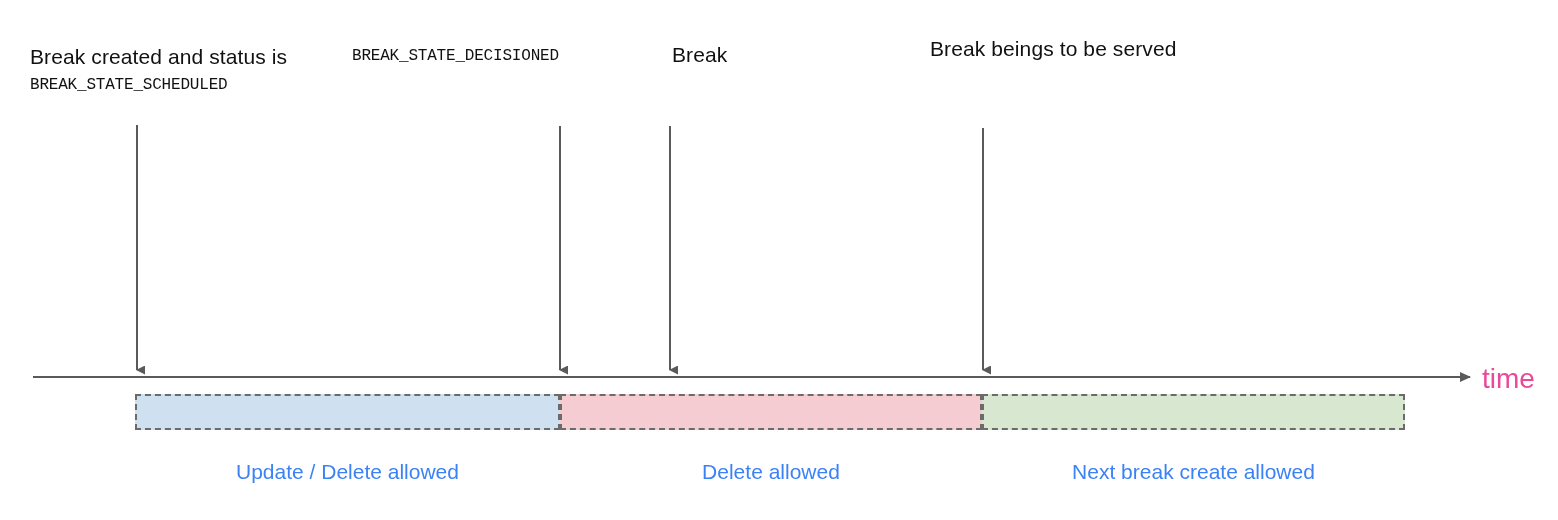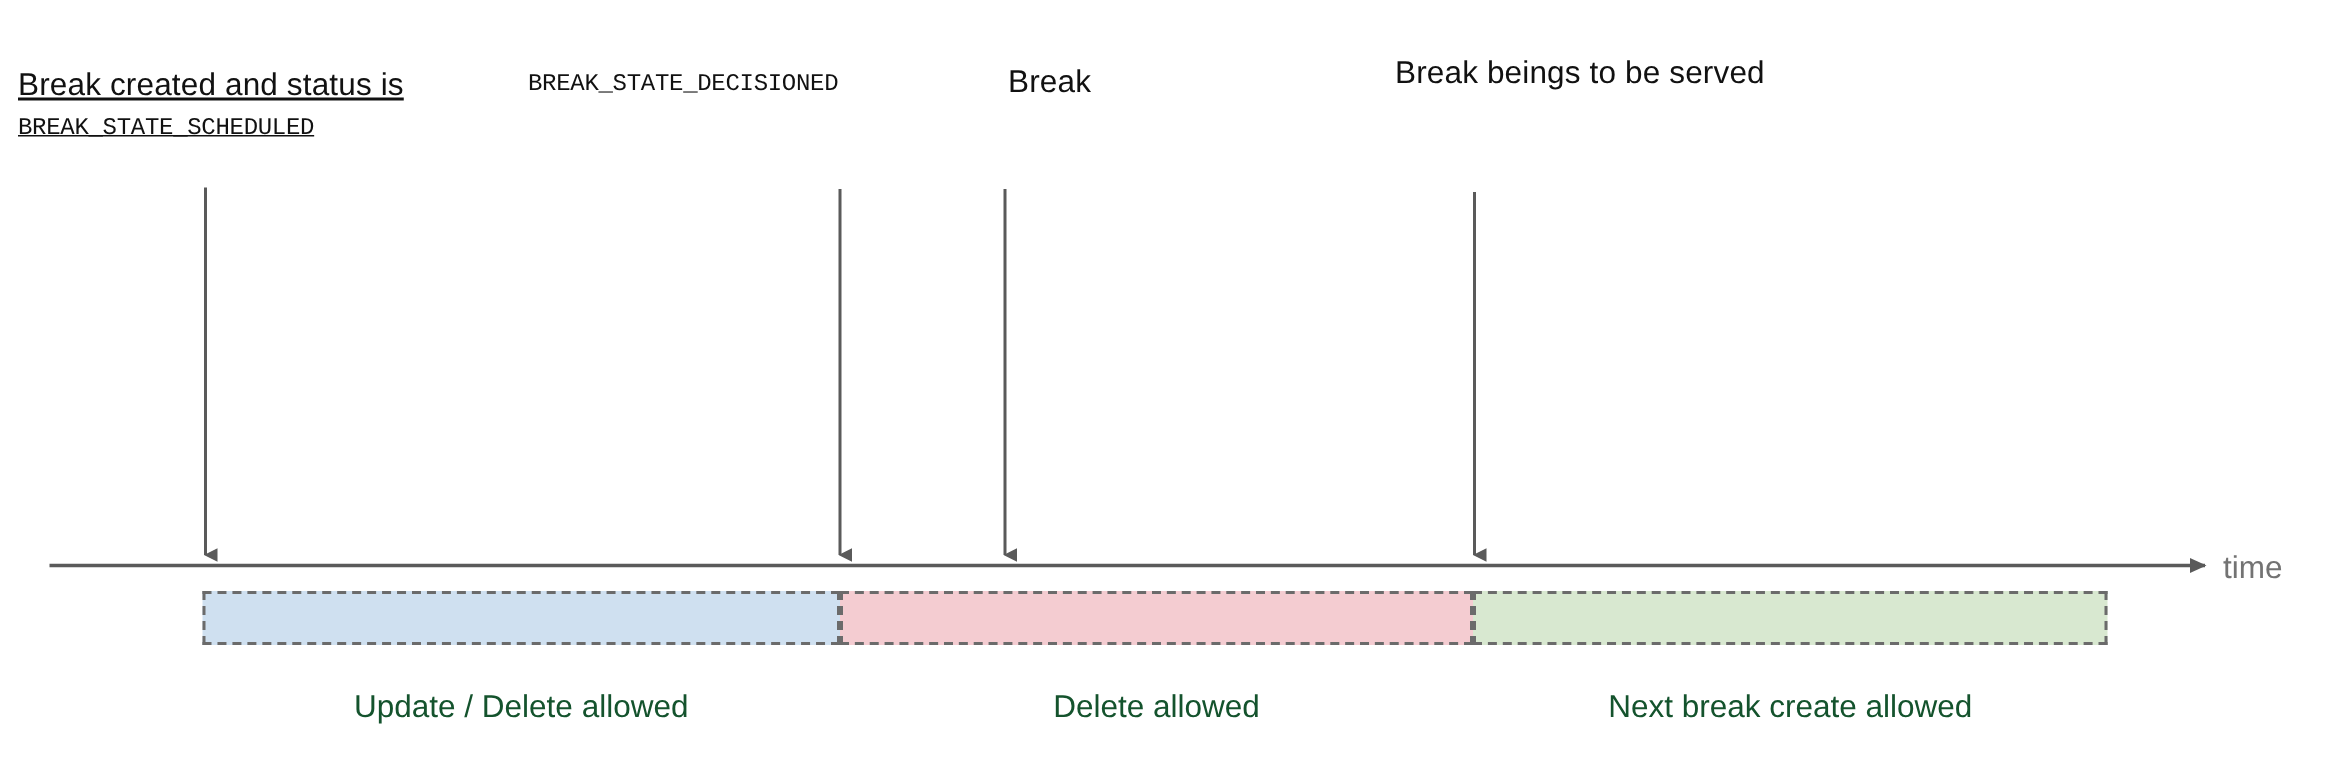--- a/index.html
+++ b/index.html
@@ -50,40 +50,40 @@
     top: 394px;
     height: 36px;
     box-sizing: border-box;
     border: 2px dashed #6b6b6b;
   }
   .phase-caption {
     position: absolute;
     top: 458px;
     font-size: 21px;
     line-height: 28px;
-    color: #14532d;
+    color: #3b82f6;
     text-align: center;
     white-space: nowrap;
     font-family: "Liberation Sans", sans-serif;
   }
   .axis-label {
     position: absolute;
-    font-size: 21px;
+    font-size: 28px;
     line-height: 28px;
-    color: #737373;
+    color: #ec4899;
     font-family: "Liberation Sans", sans-serif;
     white-space: nowrap;
   }
 </style>
 </head>
 <body>
 
 <div id="diagram">
 
-  <div class="annotation" id="ev-label-0" style="left: 12px; top: 42px; text-decoration: underline;">
+  <div class="annotation" id="ev-label-0" style="left: 30px; top: 42px;">
       <span class="line sans">Break created and status is</span>
       <span class="line mono">BREAK_STATE_SCHEDULED</span>
     </div>
   <div class="annotation" id="ev-label-1" style="left: 352px; top: 42px;">
       <span class="line mono">BREAK_STATE_DECISIONED</span>
     </div>
   <div class="annotation" id="ev-label-2" style="left: 672px; top: 40px; text-align: center;">
       <span class="line sans">Break</span>
     </div>
   <div class="annotation" id="ev-label-3" style="left: 930px; top: 34px; text-align: center;">

